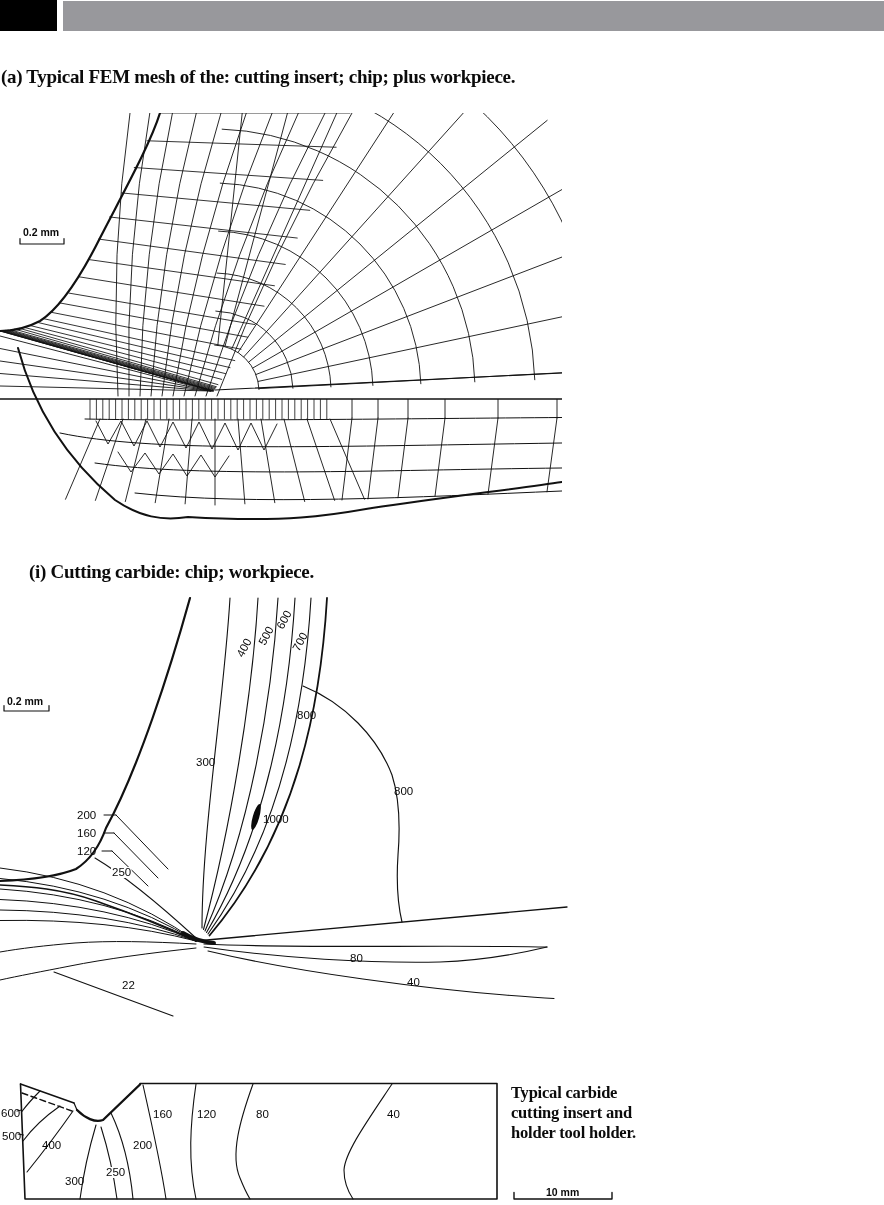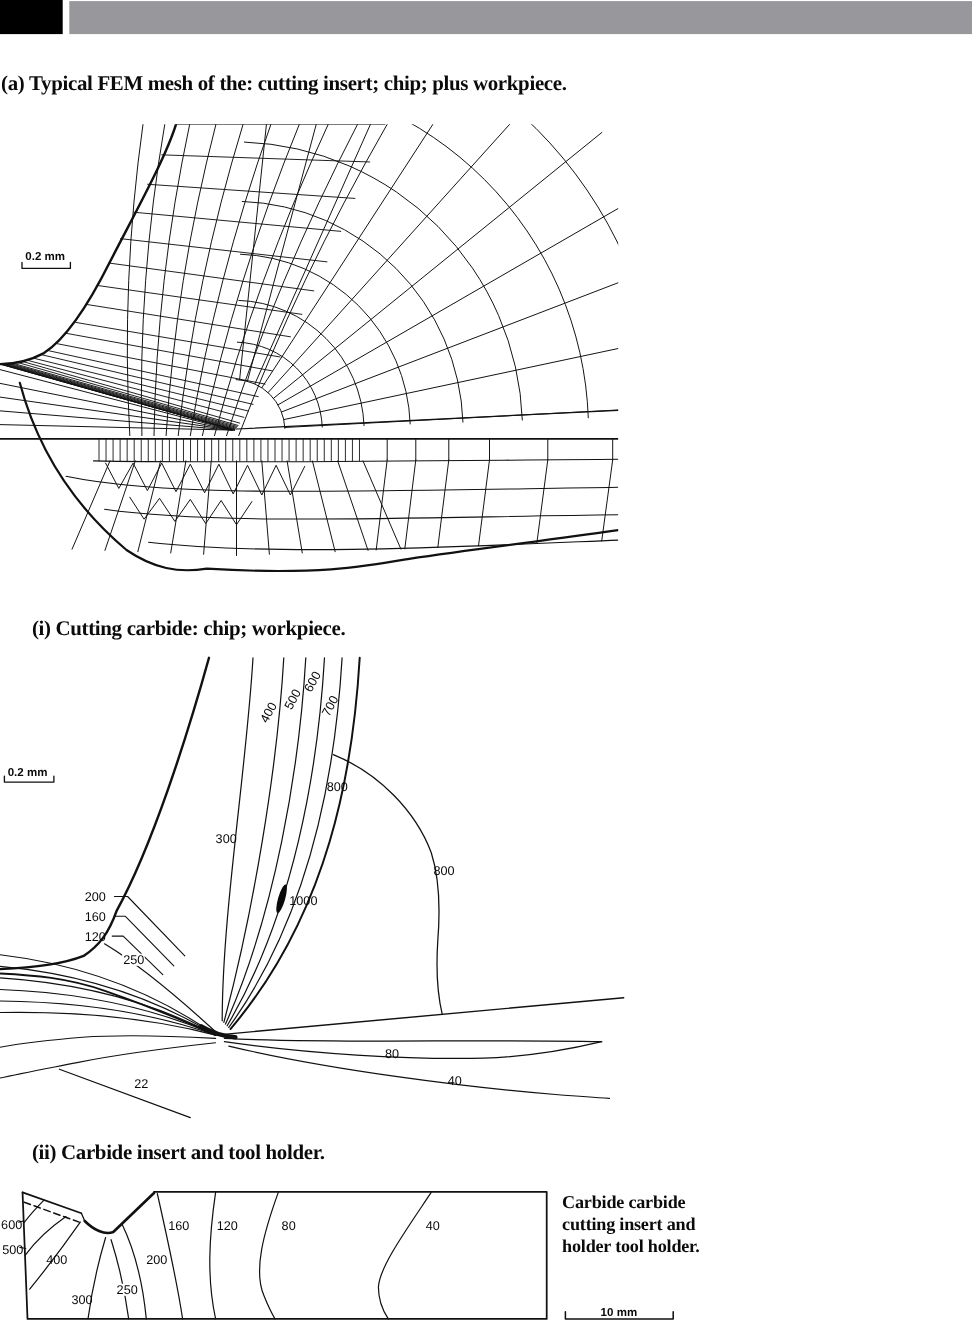--- a/index.html
+++ b/index.html
@@ -274,20 +274,19 @@
           <text x="153" y="1118">160</text>
           <text x="197" y="1118">120</text>
           <text x="256" y="1118">80</text>
           <text x="387" y="1118">40</text>
         </g>
     </g>
   </svg>
 
   <div class="fig-heading h-a">(a) Typical FEM mesh of the: cutting insert; chip; plus workpiece.</div>
   <div class="fig-heading h-bi">(i) Cutting carbide: chip; workpiece.</div>
-  <div class="fig-heading h-bii">(ii) Carbide insert and tool holder.</div>
 
   <div class="caption">
-    <div>Carbide carbide</div>
+    <div>Typical carbide</div>
     <div>cutting insert and</div>
     <div>holder tool holder.</div>
   </div>
 </div>
 
 </body></html>

